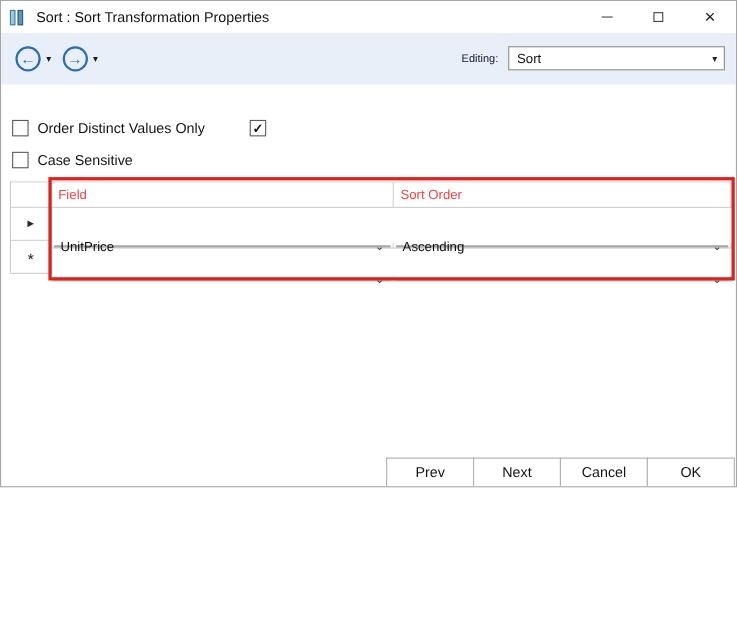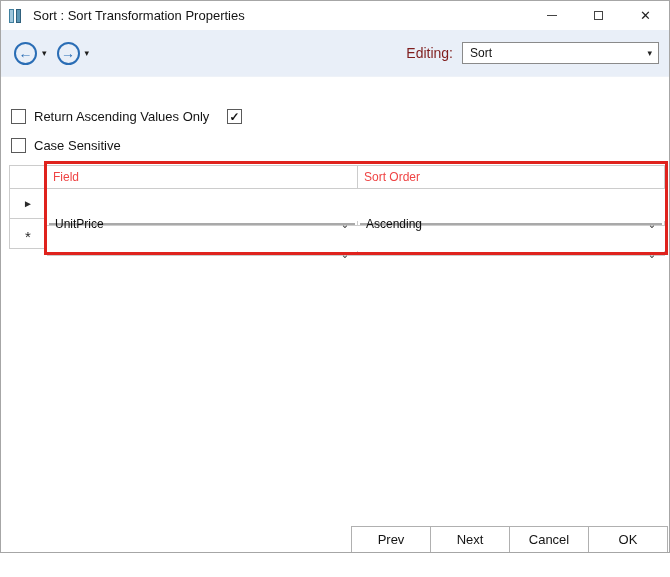--- a/index.html
+++ b/index.html
@@ -1,19 +1,19 @@
 <!DOCTYPE html>
 <html><head>
 <meta charset="utf-8">
 <style>
   * { box-sizing: border-box; margin: 0; padding: 0; }
   html,body { width: 670px; height: 577px; }
   body { font-family: "Liberation Sans", sans-serif; background: #fff; }
 
-  .window { position: relative; width: 670px; height: 553px; background: #fff;
+  .window { position: relative; width: 670px; height: 443px; background: #fff;
             border: 1px solid #a6a6a6; overflow: hidden; }
 
   
   .titlebar { height: 29px; display: flex; align-items: center; background: #fff; }
   .app-icon { width: 16px; height: 14px; margin-left: 8px; display: flex; gap: 2px; align-items: flex-end; }
   .app-icon .bar1 { width: 5px; height: 14px; background: #9fc7dd; border: 1px solid #40809f; }
   .app-icon .bar2 { width: 5px; height: 14px; background: #5d97b5; border: 1px solid #30607c; }
   .title { margin-left: 8px; font-size: 13px; color: #141414; }
   .win-controls { margin-left: auto; display: flex; height: 100%; }
   .win-btn { width: 47px; height: 100%; display: flex; align-items: center; justify-content: center;
@@ -25,21 +25,21 @@
   
   .toolbar { position: absolute; top: 29px; left: 0; right: 0; height: 47px;
              background: #e9eff8; display: flex; align-items: center;
              border-bottom: 1px solid #eef2f8; }
   .nav { display: flex; align-items: center; margin-left: 13px; }
   .circle-btn { width: 23px; height: 23px; border: 2px solid #2a6db5; border-radius: 50%;
                 color: #2a6db5; display: flex; align-items: center; justify-content: center;
                 font-size: 14px; font-weight: bold; background: transparent; line-height: 1; }
   .caret { font-size: 9px; color: #1c1c1c; margin: 0 10px 0 5px; }
   .editing { margin-left: auto; display: flex; align-items: center; margin-right: 10px; gap: 9px; }
-  .editing-label { font-size: 14px; color: #7f1d1d; text-align: right; }
+  .editing-label { font-size: 10px; color: #0f172a; text-align: right; }
   .combo { width: 197px; height: 22px; background: #fff; border: 1px solid #8a8a8a;
            display: flex; align-items: center; font-size: 12px; color: #111;
            padding-left: 7px; position: relative; }
   .combo .combo-caret { position: absolute; right: 6px; top: 50%; transform: translateY(-50%);
                         font-size: 9px; color: #222; margin: 0; }
 
   
   .opt { position: absolute; display: flex; align-items: center; gap: 8px;
          font-size: 13px; color: #141414; }
   .opt-1 { left: 10px;  top: 108px; }
@@ -117,21 +117,21 @@
       <span class="editing-label">Editing:</span>
       <span class="combo">
         <span>Sort</span>
         <span class="caret combo-caret">▾</span>
       </span>
     </span>
   </div>
 
   <div class="opt opt-1">
     <span class="cb"></span>
-    <span>Return Ascending Values Only</span>
+    <span>Order Distinct Values Only</span>
   </div>
   <div class="opt opt-2">
     <span class="cb">
       <span>✓</span>
     </span>
   </div>
   <div class="opt opt-3">
     <span class="cb"></span>
     <span>Case Sensitive</span>
   </div>

